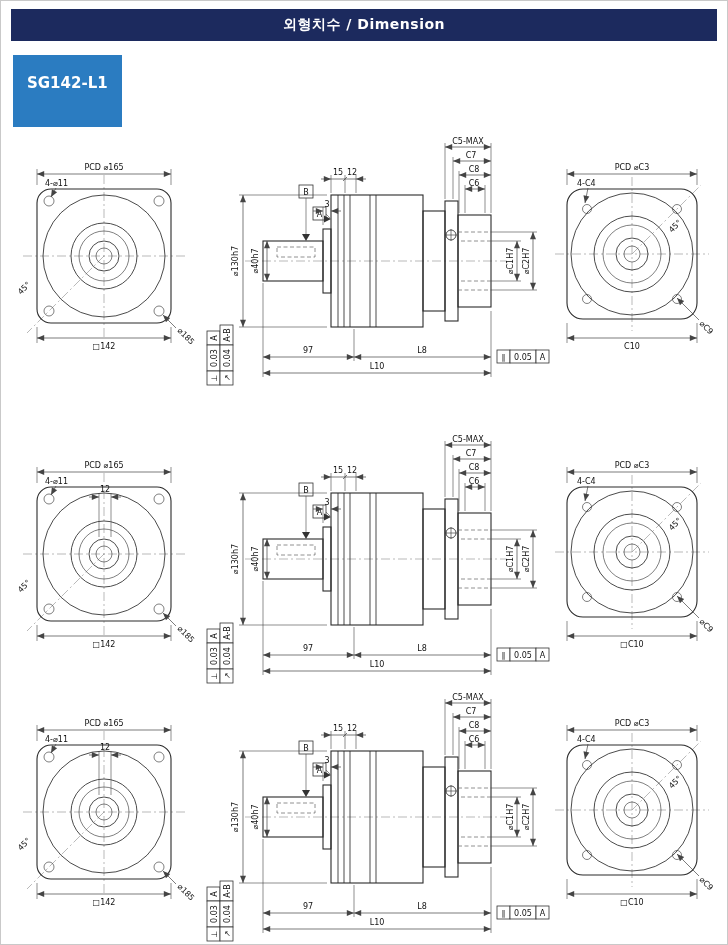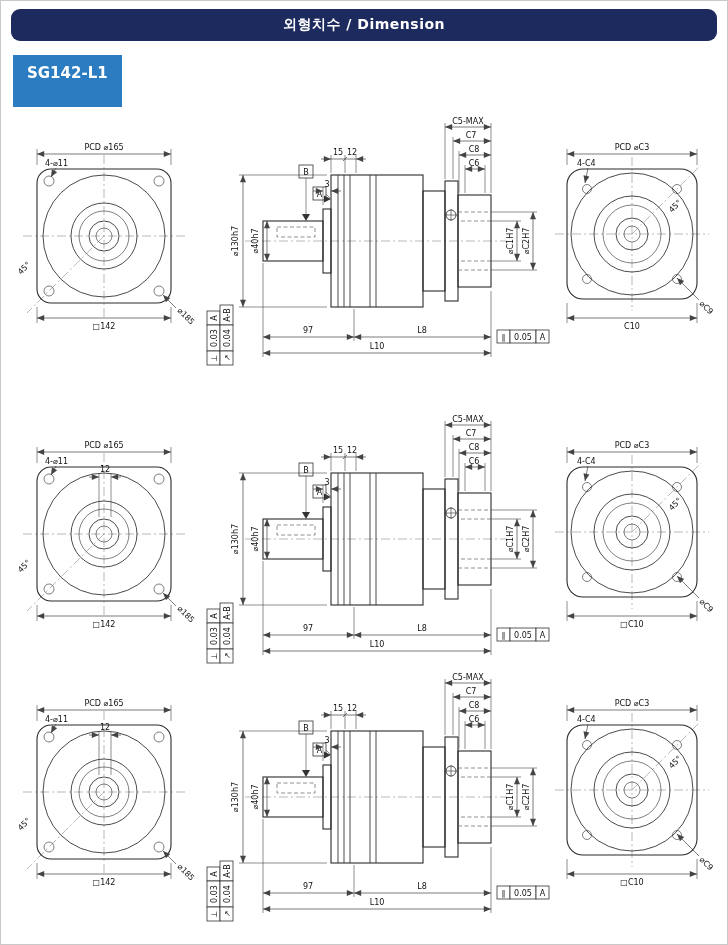--- a/index.html
+++ b/index.html
@@ -7,26 +7,26 @@
     width:728px;height:945px;box-sizing:border-box;
     background:#ffffff;border:1px solid #c9c9c9;
     font-family:"DejaVu Sans", sans-serif;
     overflow:hidden;
   }
   .page{padding:8px 0 0 0;}
   .title-bar{
     height:32px;margin:0 10px 14px 10px;
     background:var(--titlebar-bg,#1c2a5e);
     color:#fff;display:flex;align-items:center;justify-content:center;
-    font-size:14px;font-weight:bold;letter-spacing:0.5px;border-radius:9px;
+    font-size:14px;font-weight:bold;letter-spacing:0.5px;
   }
   .section-badge{
     display:inline-block;background:var(--badge-bg,#2b7cc1);color:#fff;
     font-weight:bold;font-size:15px;line-height:28px;height:44px;
-    padding:4px 14px;margin:0 0 4px 12px;
+    padding:14px 14px;margin:0 0 4px 12px;
   }
   .badge-row1{margin-bottom:4px;}
   .gap-after-row0{height:40px;}
   .row-host{width:728px;}
   .row-svg{display:block;width:728px;height:258px;}
 
   
   .ol  {fill:none;stroke:#2a2a2a;stroke-width:1.1;}
   .om  {fill:none;stroke:#2a2a2a;stroke-width:0.85;}
   .ol2 {fill:none;stroke:#3a3a3a;stroke-width:0.65;}

